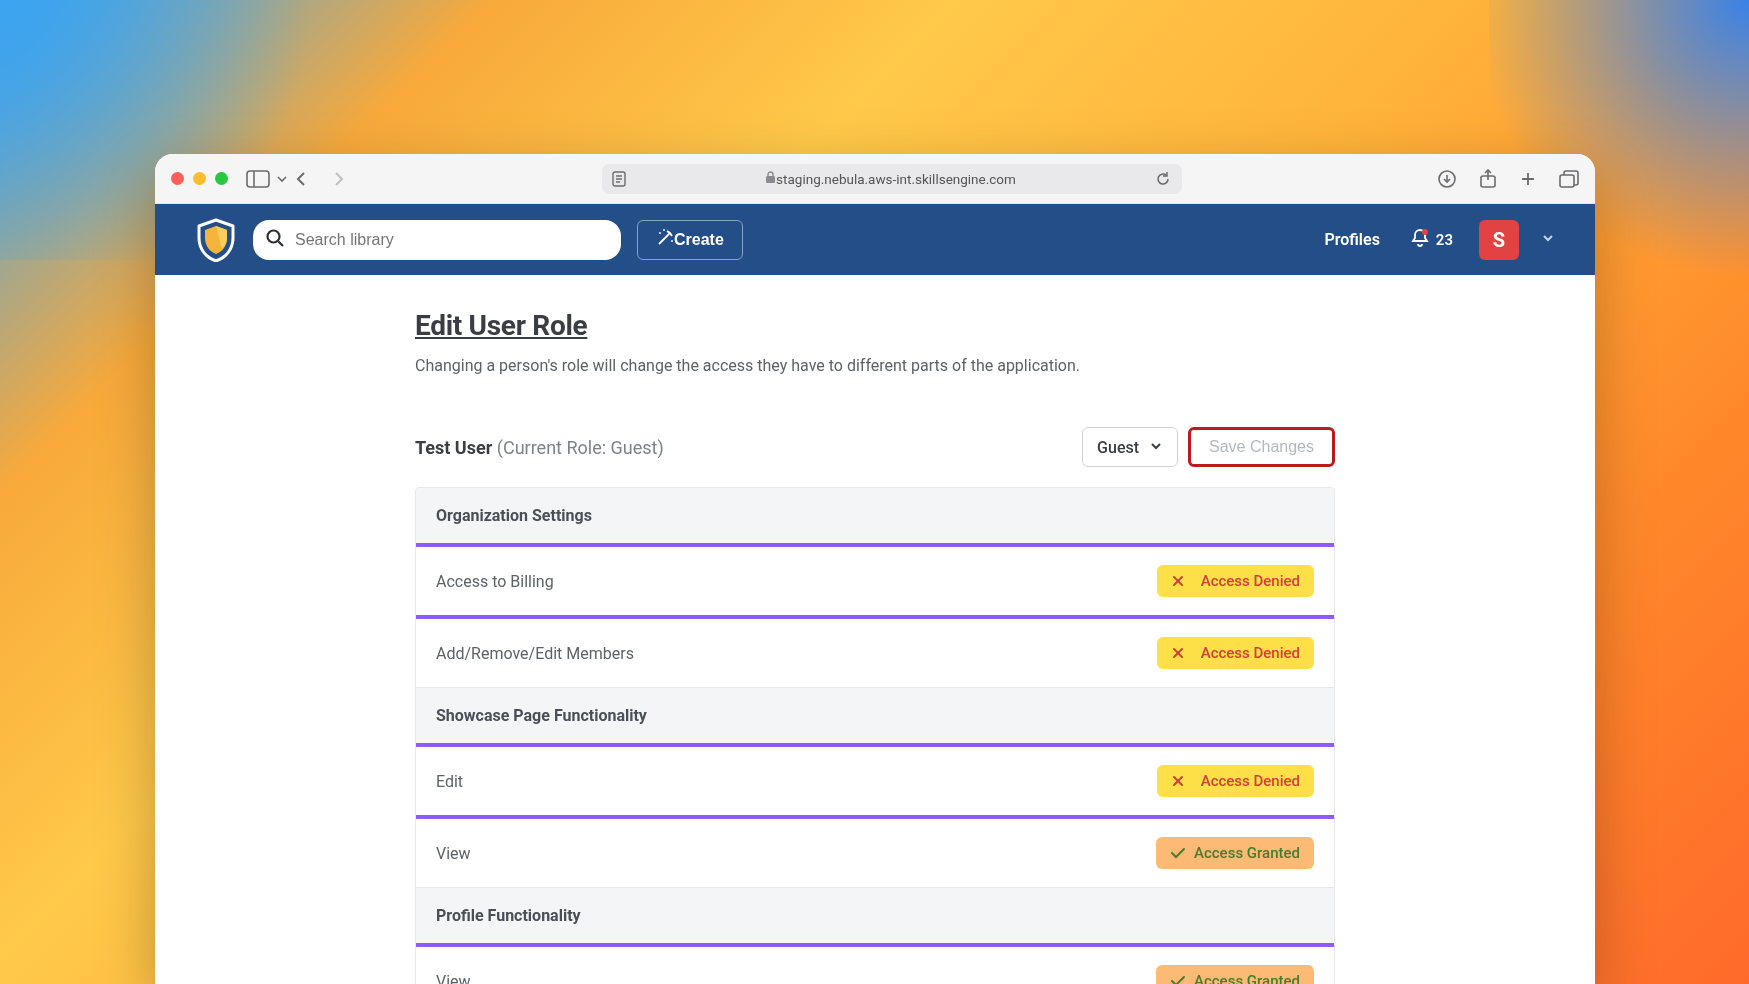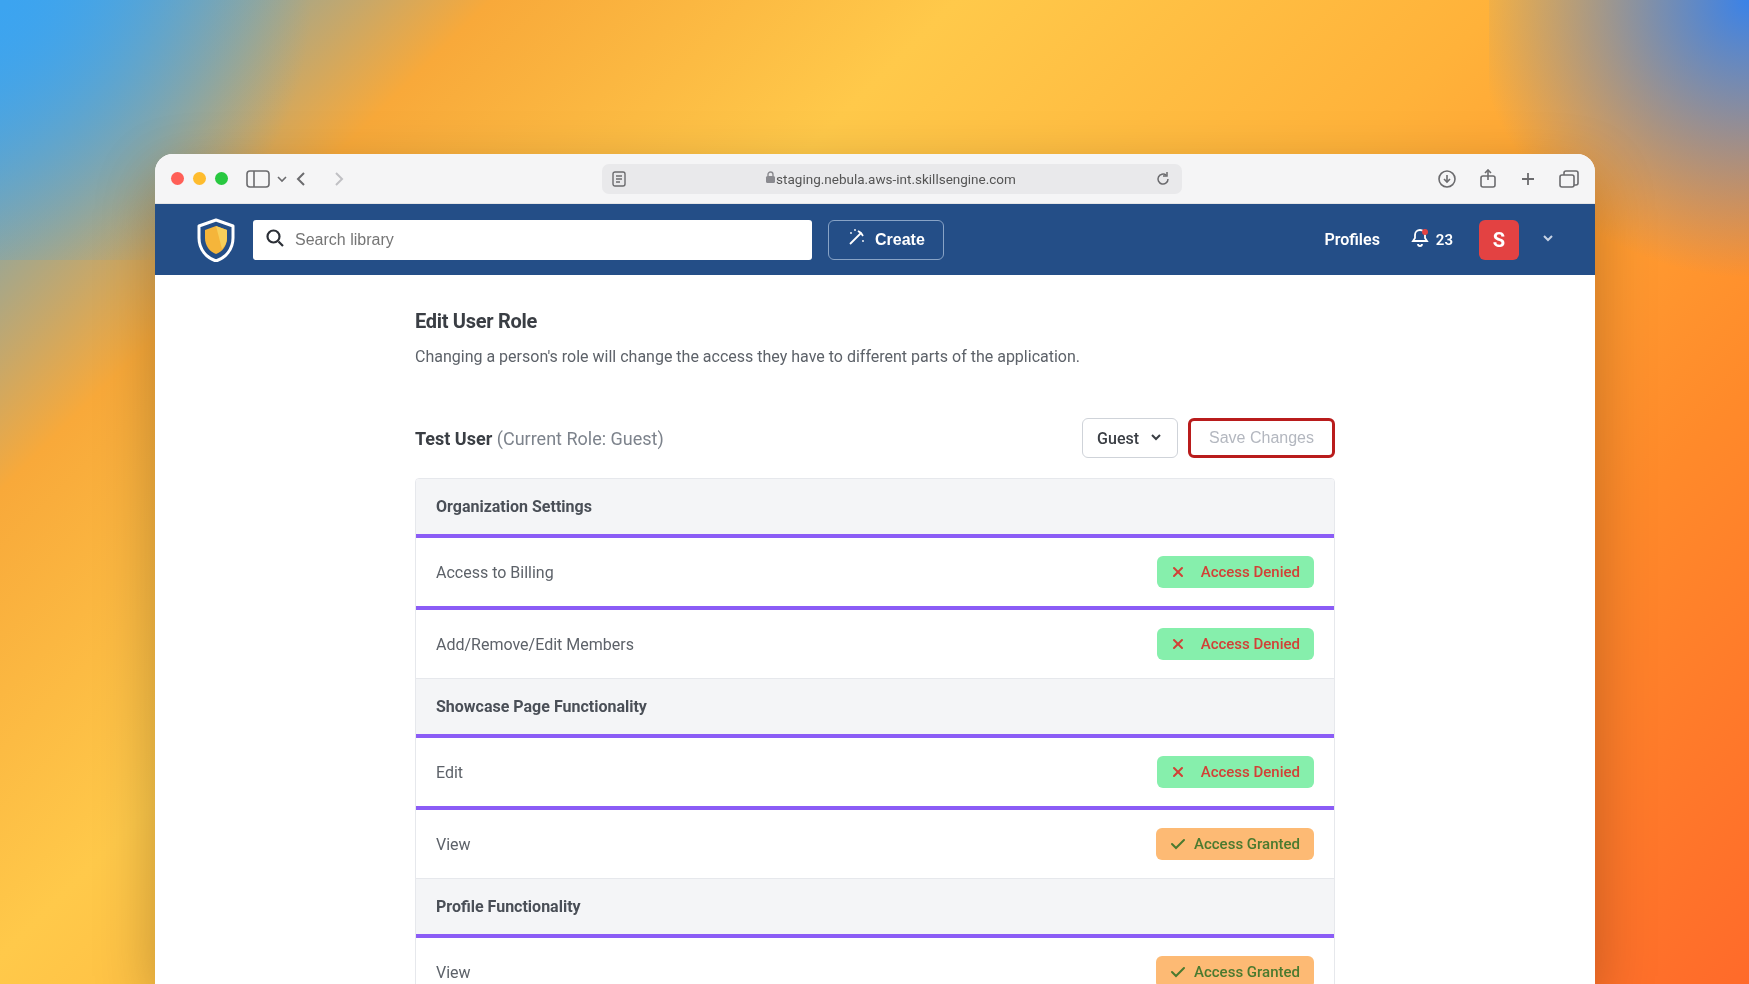--- a/index.html
+++ b/index.html
@@ -70,38 +70,38 @@
 
   .app-nav {
     height: 71px;
     background:#244e87;
     display:flex; align-items:center;
     padding: 0 40px;
     gap: 16px;
   }
   .logo { width: 42px; height: 42px; display:flex; align-items:center; justify-content:center; }
   .search-wrap {
-    width: 559px; height: 40px; background:#fff; border-radius:3px;
+    width: 368px; height: 40px; background:#fff; border-radius:16px;
     display:flex; align-items:center; padding:0 12px; gap:10px;
   }
   .search-wrap input { border:none; outline:none; font-size:16px; color:#555; width:100%; background:transparent; }
   .create-btn {
     height: 40px; padding: 0 18px; border:1.5px solid #88a3c6; border-radius:6px;
-    background:transparent; color:#fff; display:flex; align-items:center; gap:10px;
+    background:transparent; color:#fff; display:flex; align-items:center; 
     font-size:16px; font-weight:600; cursor:pointer;
   }
   .nav-spacer { flex:1; }
   .nav-link { color:#fff; font-size:16px; font-weight:600; cursor:pointer; }
   .notif { display:flex; align-items:center; gap:6px; color:#fff; font-weight:600; cursor:pointer; font-size:15px;}
   .avatar { width:40px; height:40px; border-radius:6px; background:#e34242; color:#fff; display:flex; align-items:center; justify-content:center; font-weight:700; font-size:20px; cursor:pointer;}
   .chev-user { color:#c7d3e5; cursor:pointer; }
 
   .content { flex:1; overflow:hidden; padding: 34px 0 0 0; display:flex; justify-content:center; }
   .container { width: 920px; }
-  .page-title { font-size: 20px; font-weight:700; color:#3a3e44; margin-bottom:14px; letter-spacing: -0.3px;}
+  .page-title { font-size: 28px; font-weight:700; color:#3a3e44; margin-bottom:14px; letter-spacing: -0.3px; text-decoration: underline;}
   .page-desc { font-size:16px; color:#5d6269; margin-bottom: 52px; }
   .user-row { display:flex; align-items:center; justify-content:space-between; margin-bottom: 20px; }
   .user-label { font-size:18px; color:#3a3e44; }
   .user-label .uname { font-weight:700; }
   .user-label .current { color:#7d838c; font-weight:400; }
   .role-controls { display:flex; gap:10px; }
   .role-select {
     height:40px; padding:0 14px; border:1px solid #cfd3d9; border-radius:6px;
     background:#fff; display:flex; align-items:center; gap:10px; cursor:pointer;
     font-size:16px; color:#3a3e44; font-weight:500;
@@ -110,21 +110,21 @@
     height:40px; padding:0 18px; border:3px solid #b91c1c; border-radius:6px;
     background:#fff; color:#b3b7bf; font-size:16px; cursor:not-allowed;
   }
 
   .perm-card { border:1px solid #e6e8ec; border-radius:4px; overflow:hidden; }
   .perm-section { background:#f4f5f7; padding:18px 20px; font-size:16px; font-weight:700; color:#4a4f57; border-top:1px solid #e6e8ec;}
   .perm-section:first-child { border-top:none; }
   .perm-row { display:flex; align-items:center; justify-content:space-between; padding:18px 20px; border-top:4px solid #8b5cf6; }
   .perm-row .label { font-size:16px; color:#5d6269; }
   .badge { height:32px; padding:0 14px; border-radius:6px; display:flex; align-items:center; gap:8px; font-size:15px; font-weight:500; }
-  .badge.denied { background:#86efac; color:#d24036;gap:16px; }
+  .badge.denied { background:#fde047; color:#d24036;gap:16px; }
   .badge.granted { background:#fdba74; color:#4a7a2f; }
   .badge svg { display:block; }
 </style>
 </head>
 <body>
 
 <div class="browser">
 
   <div class="safari-chrome">
     <div class="traffic">

